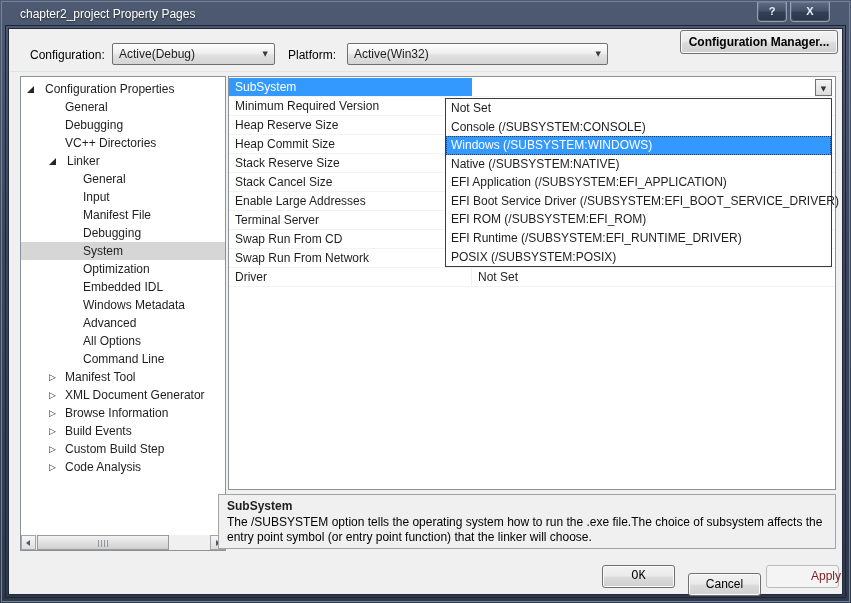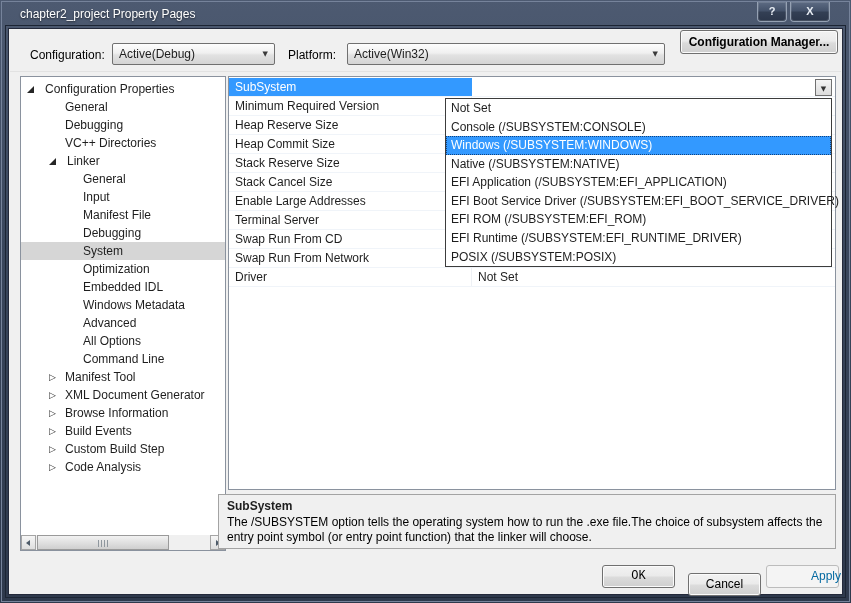--- a/index.html
+++ b/index.html
@@ -17,21 +17,21 @@
            color:#e8edf4;font-weight:bold;font-size:11px;text-align:center;line-height:18px;
            box-shadow:inset 0 0 0 1px rgba(255,255,255,.12);cursor:default;}
   .client{position:absolute;left:8px;top:28px;width:835px;height:567px;background:#f0f0f0;border:1px solid #23293a;box-sizing:border-box;}
 
   .lbl{position:absolute;color:#000;}
   .combo{position:absolute;border:1px solid #707070;border-radius:2px;background:linear-gradient(180deg,#fdfdfd 0%,#f0f0f0 45%,#e2e2e2 55%,#d4d4d4 100%);
          box-sizing:border-box;height:22px;line-height:20px;padding-left:6px;cursor:default;}
   .combo .dd{position:absolute;right:6px;top:0;line-height:20px;font-size:7px;color:#3a3a3a;font-family:"DejaVu Sans",sans-serif;}
   .pbtn{position:absolute;border:1px solid #707070;border-radius:3px;background:linear-gradient(180deg,#f2f2f2 0%,#ebebeb 45%,#dbdbdb 55%,#cfcfcf 100%);
         box-sizing:border-box;text-align:center;color:#000;box-shadow:inset 0 0 0 1px #fbfbfb;cursor:default;}
-  .pbtn.dis{border-color:#bcbcbc;background:#f4f4f4;color:#0369a1;box-shadow:none;padding-left:44px;}
+  .pbtn.dis{border-color:#bcbcbc;background:#f4f4f4;color:#7f1d1d;box-shadow:none;padding-left:44px;}
   .divline{position:absolute;left:10px;right:10px;top:71px;height:1px;background:#e2e2e2;}
 
   .panel{position:absolute;background:#fff;border:1px solid #8a929e;box-sizing:border-box;}
   .titem{position:absolute;left:21px;width:204px;height:18px;line-height:18px;white-space:nowrap;cursor:default;}
   .titem.sel{background:#d6d6d6;}
   .tarrow{position:absolute;top:4px;font-family:"DejaVu Sans",sans-serif;font-size:9px;line-height:10px;color:#262626;}
   .tri-exp{position:absolute;top:6px;width:0;height:0;border-left:7px solid transparent;border-bottom:7px solid #262626;}
   .ttext{position:absolute;top:0;}
 
   .grow{position:absolute;left:229px;width:606px;height:19px;box-sizing:border-box;border-bottom:1px solid #f0f4f9;}
@@ -74,21 +74,21 @@
 
   <div class="client"></div>
   <div class="frame-in"></div>
 
   <div class="lbl" style="left:30px;top:48px;">Configuration:</div>
   <div class="combo" style="left:112px;top:43px;width:163px;">
     <span>Active(Debug)</span>
     <span class="dd">▼</span>
   </div>
   <div class="lbl" style="left:288px;top:48px;">Platform:</div>
-  <div class="combo" style="left:347px;top:43px;width:318px;">
+  <div class="combo" style="left:347px;top:43px;width:261px;">
     <span>Active(Win32)</span>
     <span class="dd">▼</span>
   </div>
   <div class="pbtn" style="left:680px;top:30px;width:158px;height:24px;line-height:22px;font-weight:bold;">Configuration Manager...</div>
   <div class="divline"></div>
 
   <div class="panel" style="left:20px;top:76px;width:206px;height:475px;"></div>
 
   <div class="titem" style="top:80px;">
       <span class="tri-exp" style="left:6px;"></span>

